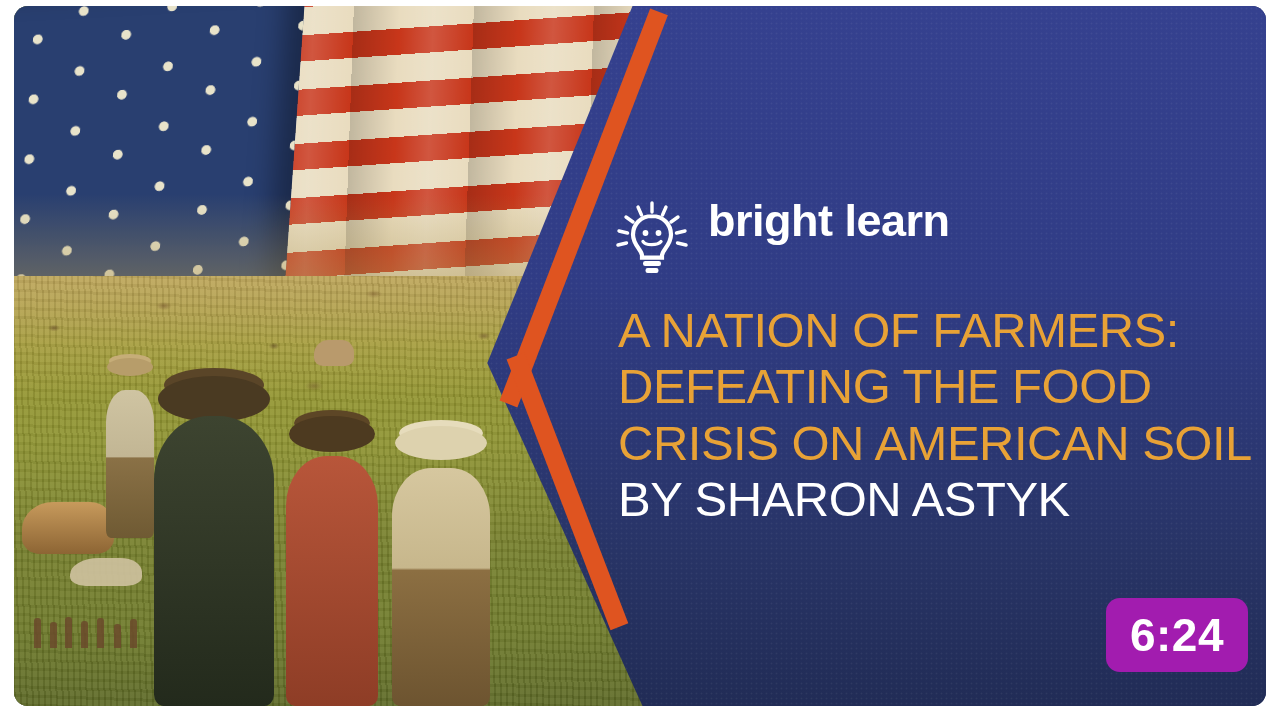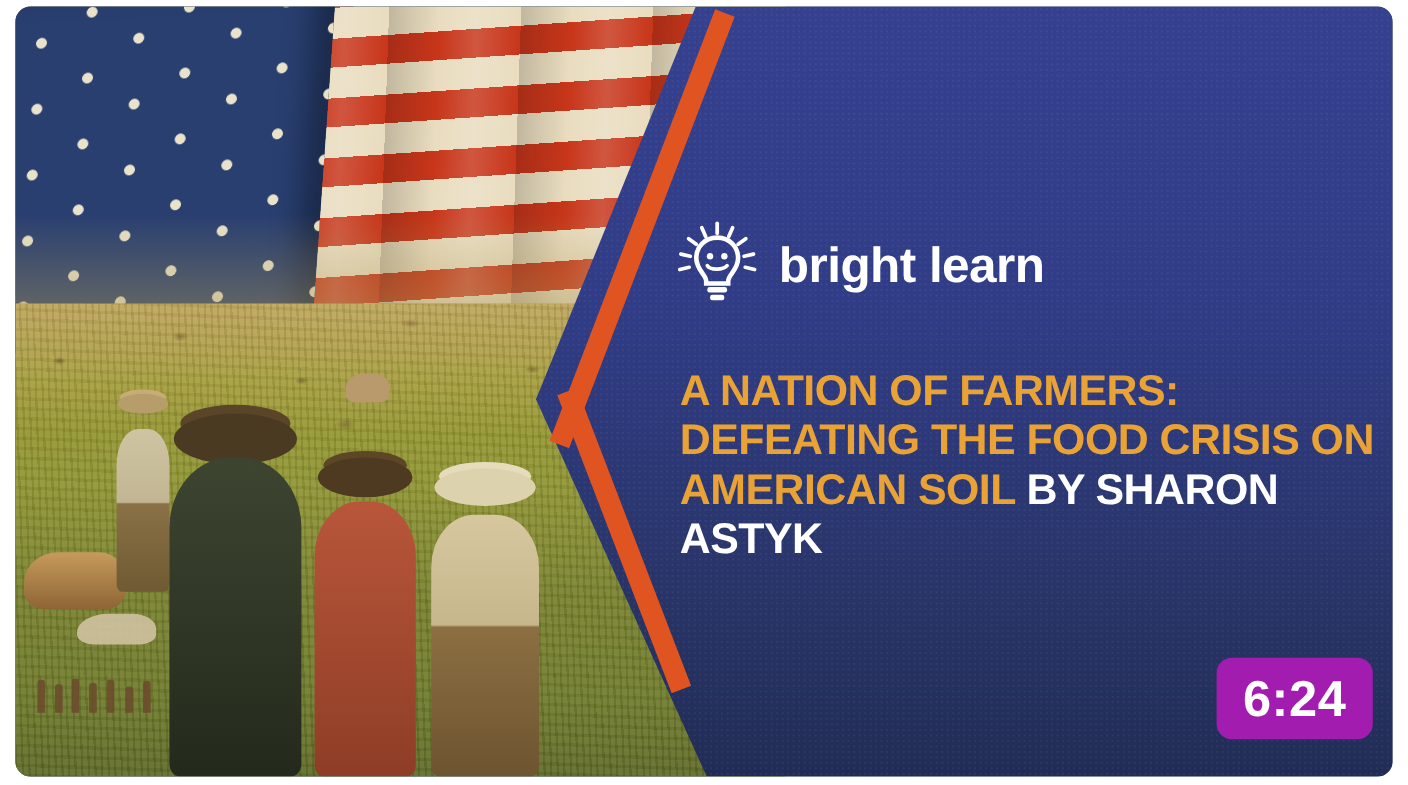--- a/index.html
+++ b/index.html
@@ -305,45 +305,44 @@
     transform-origin: top center;
     transform: rotate(-21deg);
   }
 
   
   .brand {
     position: absolute;
     left: 596px;
     top: 192px;
     display: flex;
-    align-items: center;
+    align-items: flex-start;
     gap: 14px;
   }
   .bulb-icon { width: 84px; height: 84px; display: block; }
   .brand-text {
     color: #ffffff;
     font-size: 45px;
     font-weight: bold;
     letter-spacing: -0.5px;
     line-height: 1;
     white-space: nowrap;
   }
 
   
   .headline {
     position: absolute;
     left: 604px;
     top: 296px;
     width: 660px;
-    font-size: 39px;
-    font-weight: bold;
+    font-size: 49px;
+    font-weight: normal;
     line-height: 1.15;
     letter-spacing: -0.5px;
     text-transform: uppercase;
-    margin-top: 32px;
   }
   .title-main { color: #e8a236; }
   .title-author { color: #ffffff; }
 
   
   .duration-badge {
     position: absolute;
     right: 18px;
     bottom: 34px;
     background: #a21caf;

